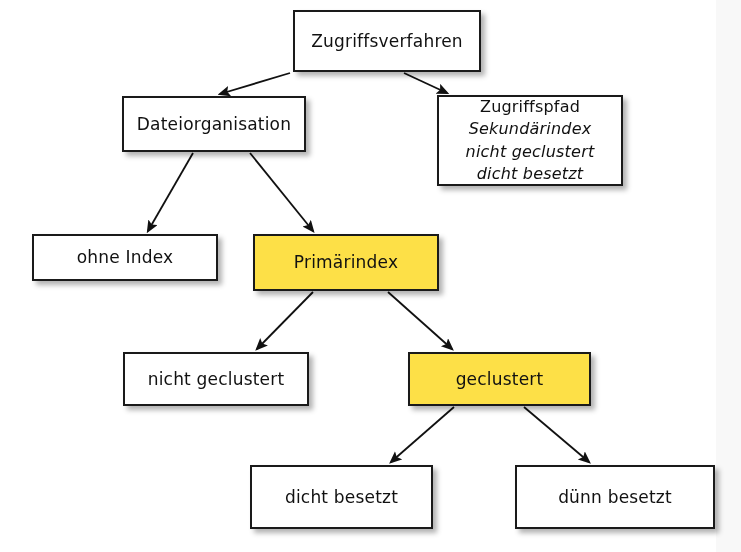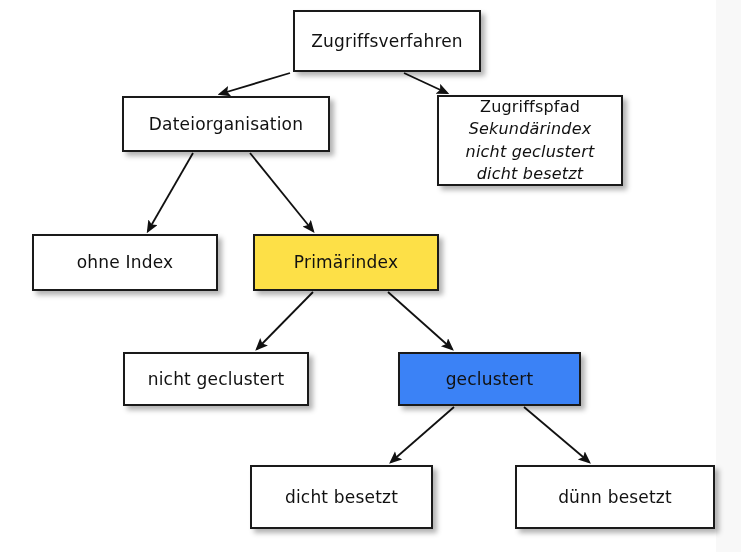--- a/index.html
+++ b/index.html
@@ -88,36 +88,36 @@
         <line x1="388" y1="292" x2="452" y2="349" stroke="#111111" stroke-width="1.8" marker-end="url(#arrowhead)"></line>
         <line x1="454" y1="407" x2="391" y2="462" stroke="#111111" stroke-width="1.8" marker-end="url(#arrowhead)"></line>
         <line x1="524" y1="407" x2="589" y2="462" stroke="#111111" stroke-width="1.8" marker-end="url(#arrowhead)"></line>
       </g>
   </svg>
 
   <div id="node-layer">
       <div class="node-box" style="left: 266px; top: 10px; width: 188px; height: 62px; border-color: rgb(26, 26, 26); background: rgb(255, 255, 255); margin-left: 27px;">
         <div class="node-label">Zugriffsverfahren</div>
       </div>
-      <div class="node-box" style="left: 122px; top: 96px; width: 208px; height: 56px; border-color: rgb(26, 26, 26); background: rgb(255, 255, 255);">
+      <div class="node-box" style="left: 122px; top: 96px; width: 184px; height: 56px; border-color: rgb(26, 26, 26); background: rgb(255, 255, 255);">
         <div class="node-label">Dateiorganisation</div>
       </div>
       <div class="node-box" style="left: 437px; top: 95px; width: 186px; height: 91px; border-color: rgb(26, 26, 26); background: rgb(255, 255, 255);">
         <div class="node-label multi"><span class="node-line-roman">Zugriffspfad</span><span class="node-line-italic">Sekundärindex</span><span class="node-line-italic">nicht geclustert</span><span class="node-line-italic">dicht besetzt</span></div>
       </div>
-      <div class="node-box" style="left: 32px; top: 234px; width: 186px; height: 57px; border-color: rgb(26, 26, 26); background: rgb(255, 255, 255);">
+      <div class="node-box" style="left: 32px; top: 234px; width: 186px; height: 47px; border-color: rgb(26, 26, 26); background: rgb(255, 255, 255);">
         <div class="node-label">ohne Index</div>
       </div>
       <div class="node-box" style="left: 253px; top: 234px; width: 186px; height: 57px; border-color: rgb(26, 26, 26); background: #fde047;">
         <div class="node-label">Primärindex</div>
       </div>
       <div class="node-box" style="left: 123px; top: 352px; width: 186px; height: 54px; border-color: rgb(26, 26, 26); background: rgb(255, 255, 255);">
         <div class="node-label">nicht geclustert</div>
       </div>
-      <div class="node-box" style="left: 398px; top: 352px; width: 183px; height: 54px; border-color: rgb(26, 26, 26); background: #3b82f6;">
+      <div class="node-box" style="left: 408px; top: 352px; width: 183px; height: 54px; border-color: rgb(26, 26, 26); background: #fde047;">
         <div class="node-label">geclustert</div>
       </div>
       <div class="node-box" style="left: 250px; top: 465px; width: 183px; height: 64px; border-color: rgb(26, 26, 26); background: rgb(255, 255, 255);">
         <div class="node-label">dicht besetzt</div>
       </div>
       <div class="node-box" style="left: 515px; top: 465px; width: 200px; height: 64px; border-color: rgb(26, 26, 26); background: rgb(255, 255, 255);">
         <div class="node-label">dünn besetzt</div>
       </div>
     </div>
 

